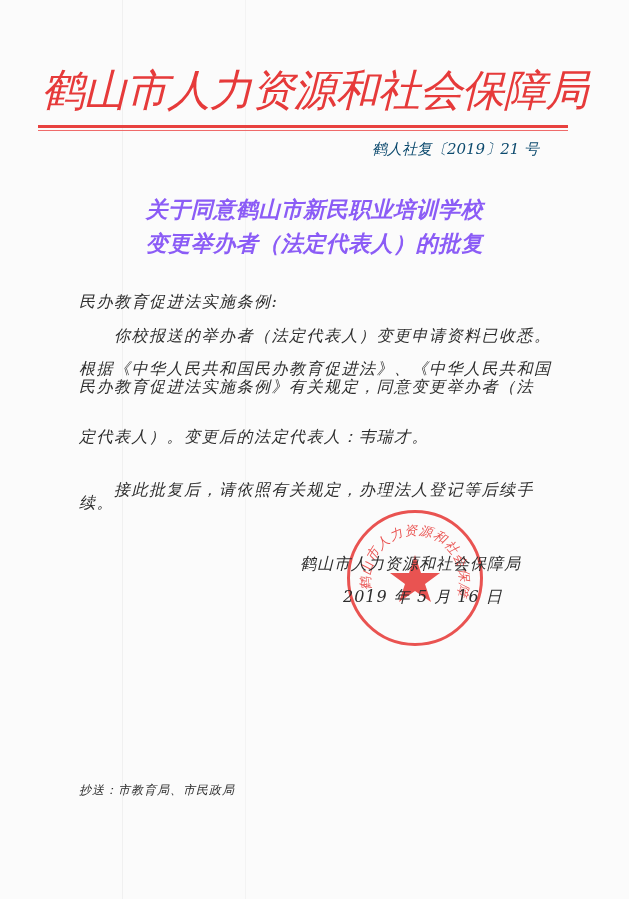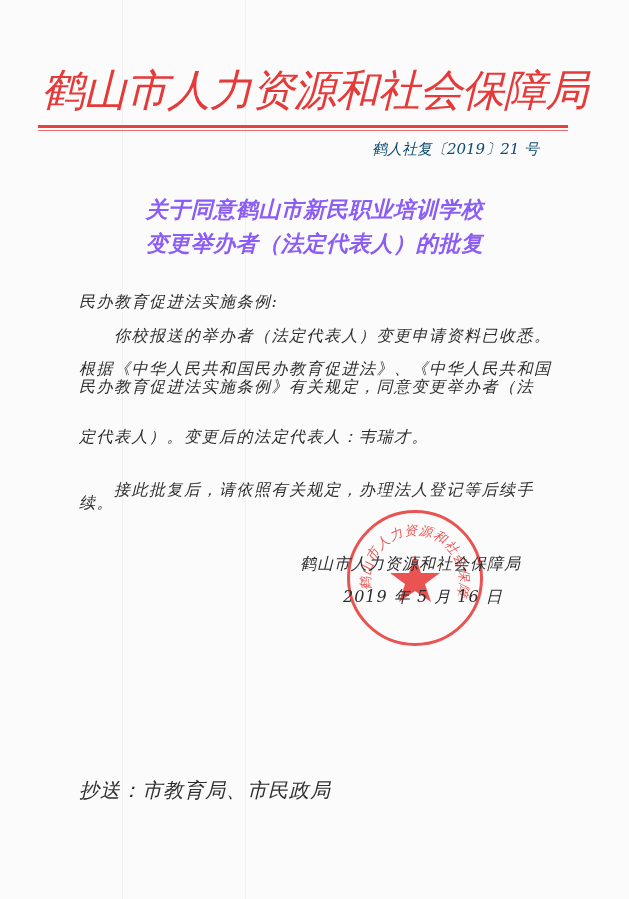--- a/index.html
+++ b/index.html
@@ -20,21 +20,21 @@
     font-weight:bold; font-size:22px; line-height:32px; color:#8b5cf6; letter-spacing:0.5px; }
   .t1 { top:194px; }
   .t2 { top:228px; }
   .body-line { left:79px; font-size:16px; line-height:24px; color:#2d2d2d; letter-spacing:1.5px; }
   .signoff { font-size:16px; line-height:24px; color:#2d2d2d; letter-spacing:1px; }
   .seal {
     left:347px; top:510px; width:136px; height:136px; border-radius:50%;
     border:3px solid #e8413f; box-sizing:border-box; opacity:0.9;
   }
   .seal svg { position:absolute; left:0; top:0; }
-  .cc { left:79px; top:778px; font-size:20px; line-height:24px; color:#2d2d2d; letter-spacing:1px; }
+  .cc { left:79px; top:778px; font-size:12px; line-height:24px; color:#2d2d2d; letter-spacing:1px; }
   .fold-shadow { left:122px; top:0; width:1px; height:899px; background:#f0f0f0; }
   .fold-shadow2 { left:245px; top:0; width:1px; height:899px; background:#f3f3f3; }
 </style>
 </head>
 <body>
 
 <div class="abs fold-shadow"></div>
 <div class="abs fold-shadow2"></div>
 
 <div class="abs org-title">鹤山市人力资源和社会保障局</div>

